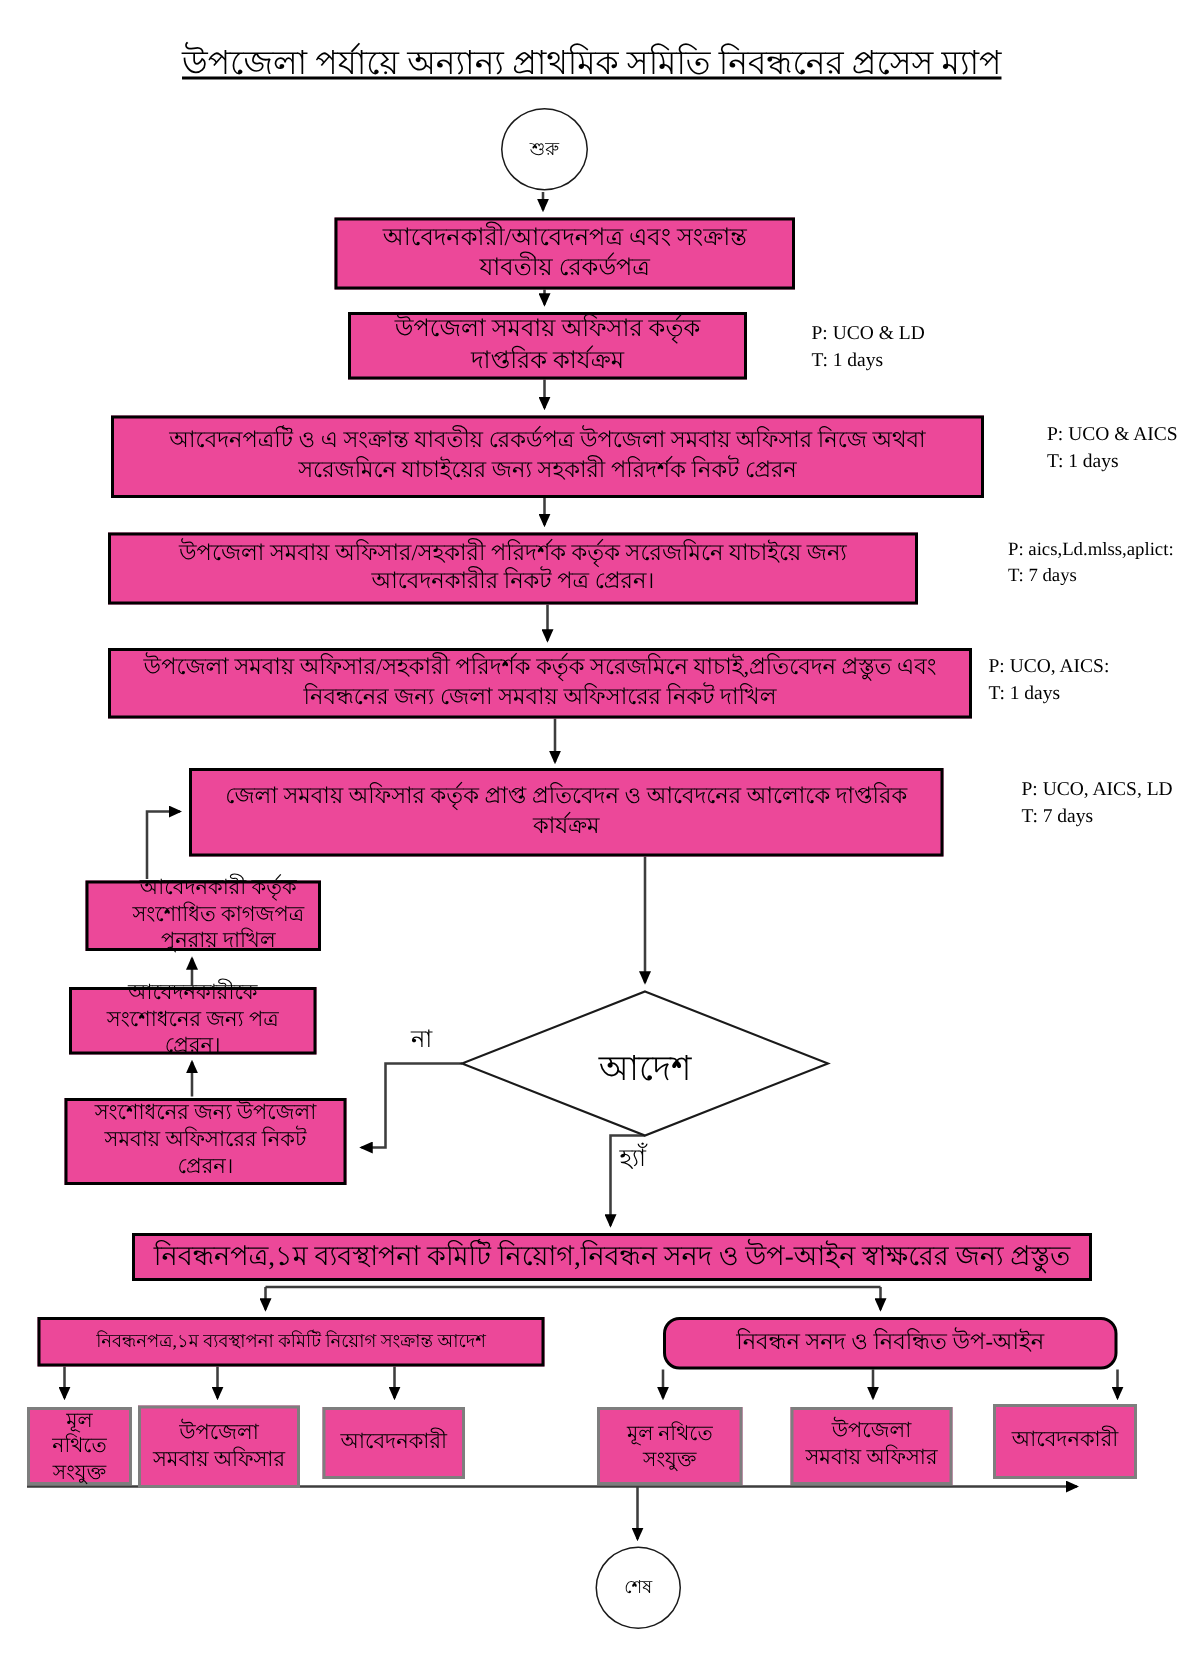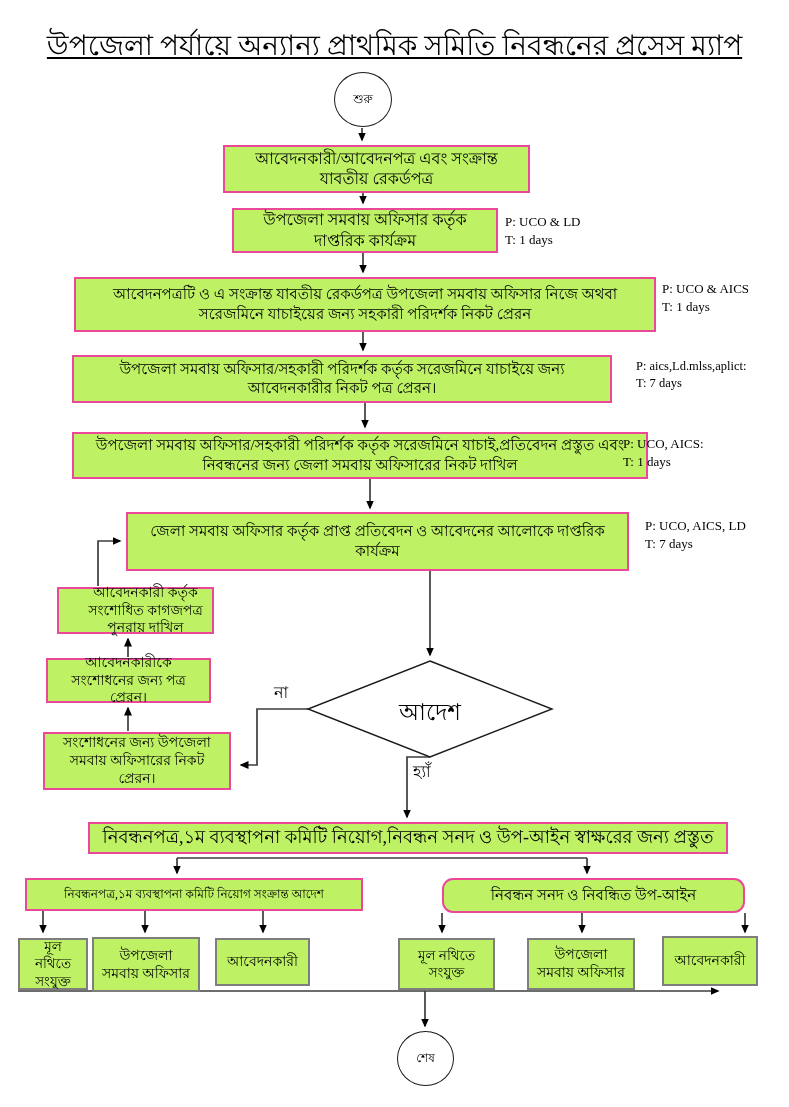--- a/index.html
+++ b/index.html
@@ -2,39 +2,39 @@
 <html><head>
 <meta charset="utf-8">
 <style>
   html,body{margin:0;padding:0;}
   body{
     width:789px;height:1107px;background:#ffffff;position:relative;
     font-family:"Liberation Serif","DejaVu Sans",serif;color:#000;
     overflow:hidden;
   }
   .box{
-    position:absolute;box-sizing:border-box;background:#bef264;
-    border:2px solid #ec4899;display:flex;align-items:center;justify-content:center;
+    position:absolute;box-sizing:border-box;background:#ec4899;
+    border:2px solid #000000;display:flex;align-items:center;justify-content:center;
     text-align:center;line-height:1.28;padding:1px 6px;font-size:15px;
   }
   .box.light{border-color:#7e7e7e;}
   .terminal{
     position:absolute;box-sizing:border-box;background:#fff;border:1.5px solid #1a1a1a;
     border-radius:50%;display:flex;align-items:center;justify-content:center;
     font-size:12px;
   }
   .note{
     position:absolute;font-family:"Liberation Serif",serif;font-size:13px;
-    line-height:1.35;white-space:nowrap;text-align:left;
+    line-height:1.35;white-space:nowrap;text-align:left;margin-left:36px;
   }
   .note span{display:block;}
   .flowlabel{position:absolute;font-size:16px;}
   #title{
     position:absolute;top:24px;left:0;width:100%;text-align:center;
-    font-size:28px;
+    font-size:22px;
   }
   #title span{text-decoration:underline;}
   #decision-label{
     position:absolute;left:330px;top:694px;width:200px;text-align:center;
     font-size:23px;
   }
   svg{position:absolute;left:0;top:0;pointer-events:none;}
 </style>
 </head>
 <body>

